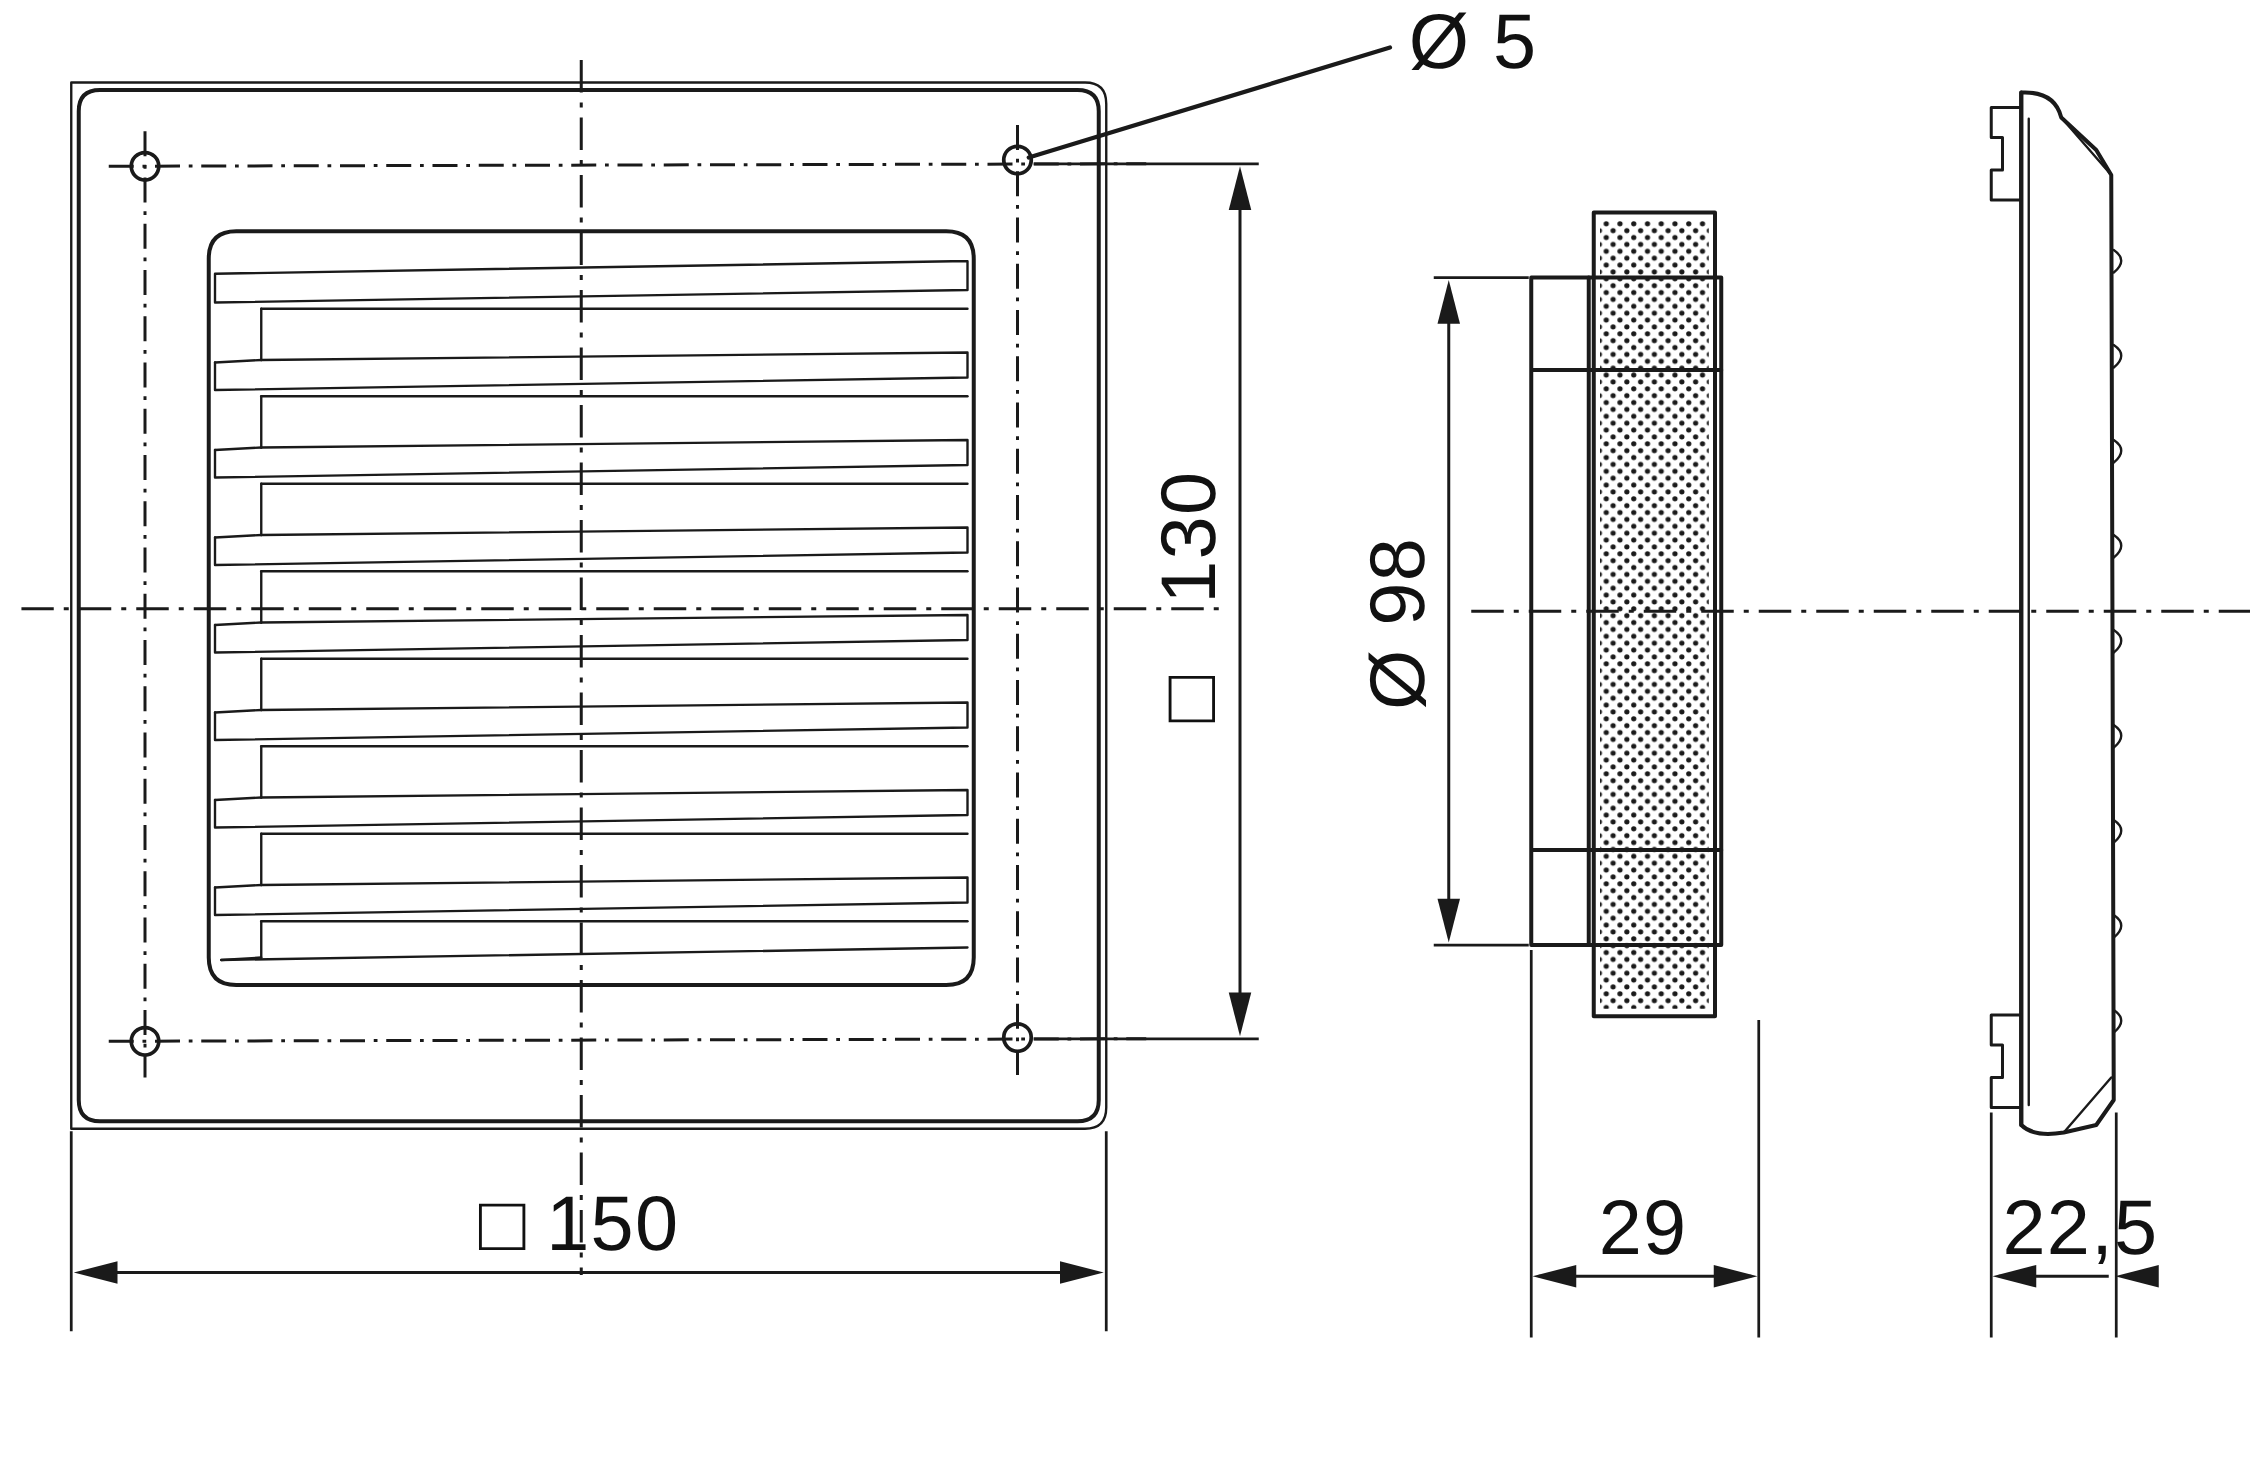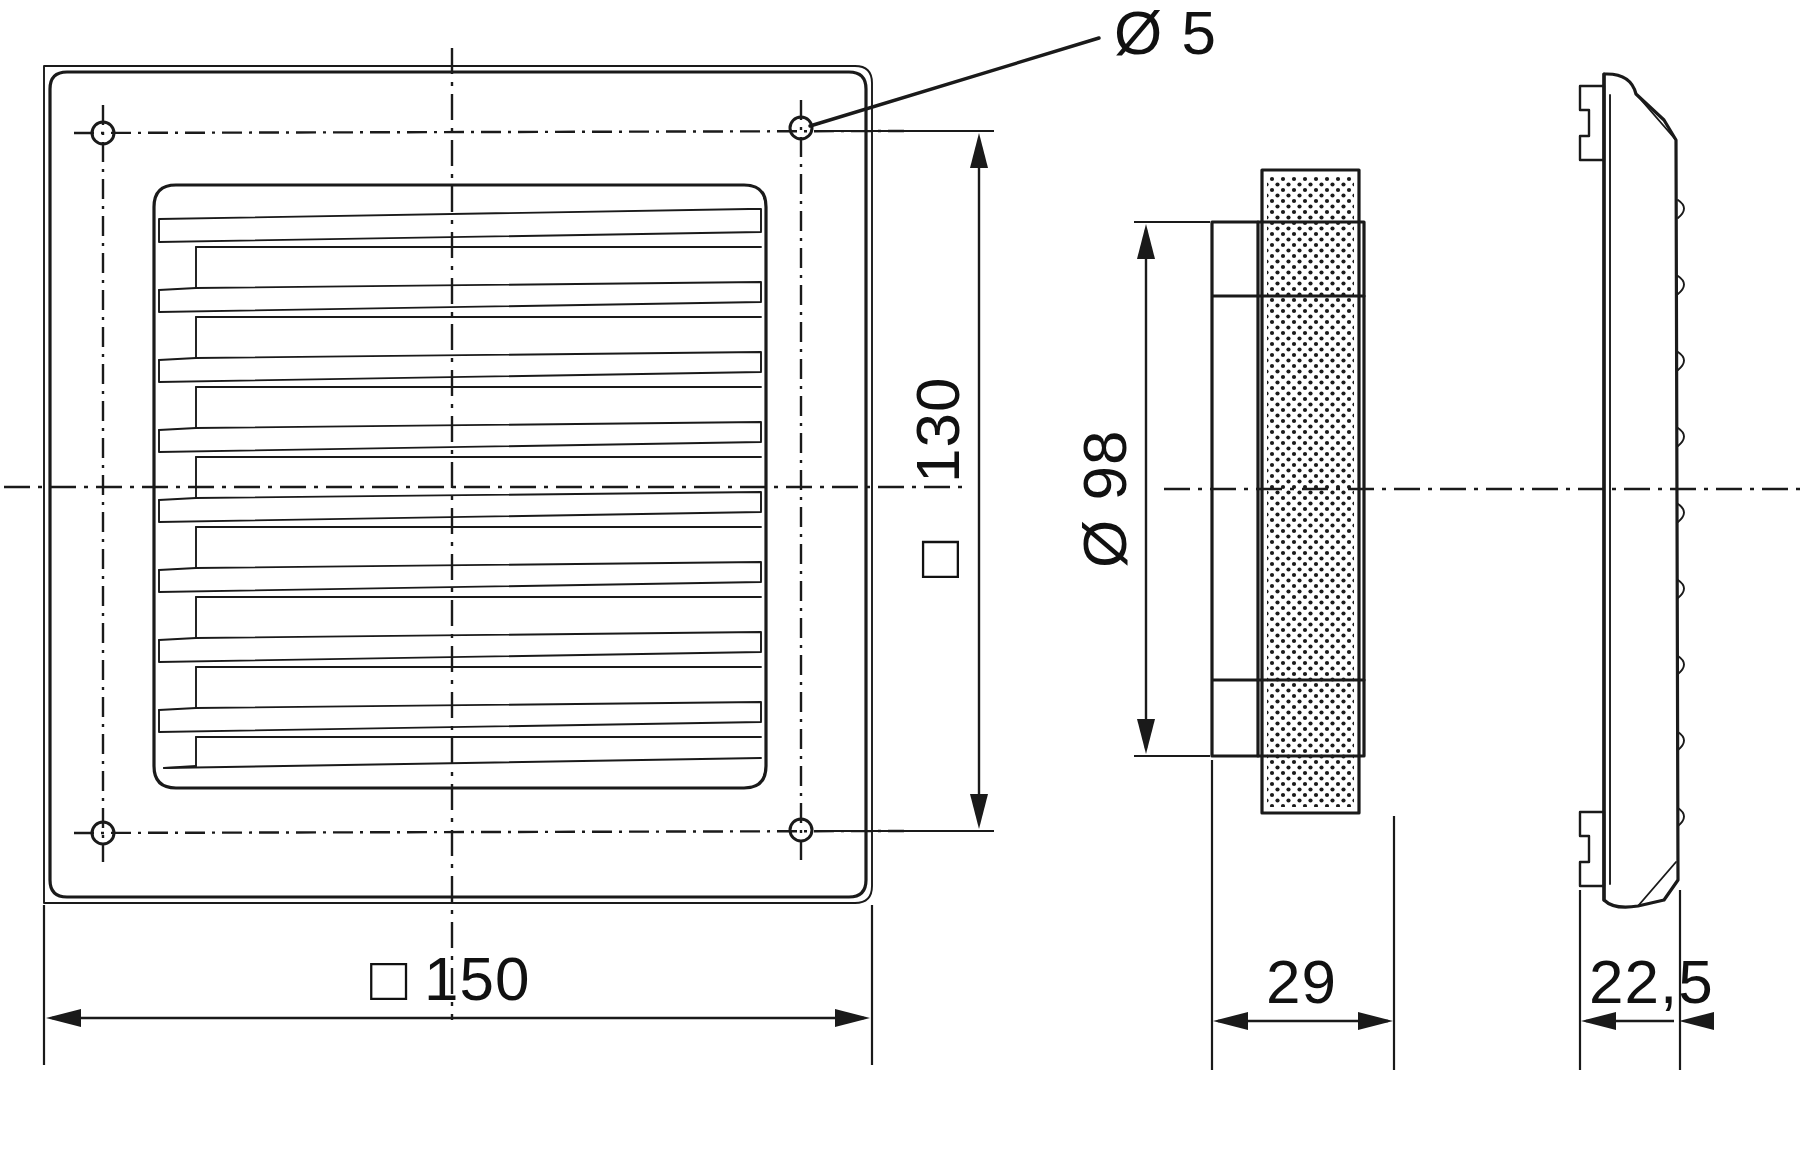--- a/index.html
+++ b/index.html
@@ -9,21 +9,21 @@
   }
   body {
     width: 1800px;
     height: 1167px;
     font-family: "Liberation Sans", sans-serif;
     position: relative;
     overflow: hidden;
   }
   #drawing-root {
     position: absolute;
-    left: 4px;
+    left: 17px;
     top: 0;
     width: 1632px;
     height: 1167px;
   }
   svg.tech-drawing {
     display: block;
     width: 1800px;
     height: 1167px;
     background: #ffffff;
   }

